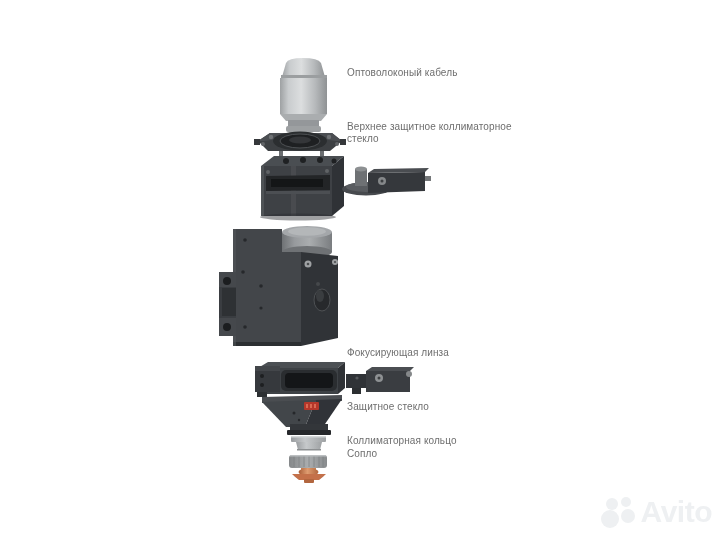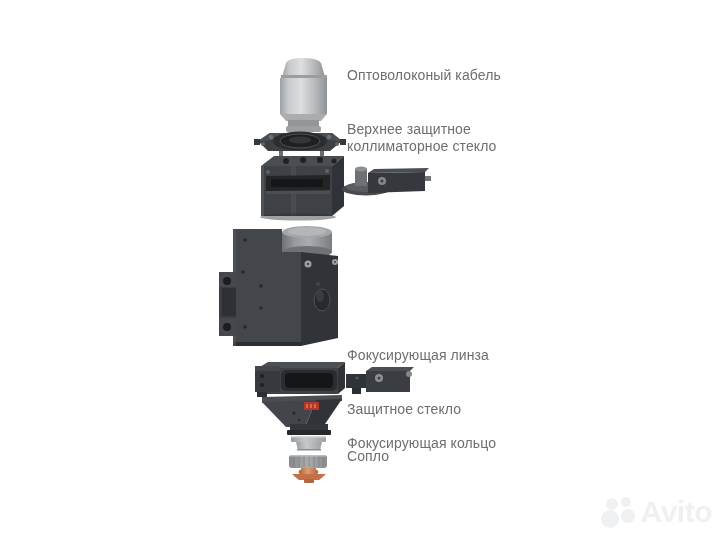--- a/index.html
+++ b/index.html
@@ -4,21 +4,21 @@
 <style>
   html,body{margin:0;padding:0;}
   body{
     width:720px;height:540px;background:#ffffff;overflow:hidden;
     font-family:"Liberation Sans", sans-serif;
   }
   #canvas{position:relative;width:720px;height:540px;background:#ffffff;}
   #parts-svg{position:absolute;left:0;top:0;}
   .label{
     position:absolute;
-    font-size:14px;line-height:1.22;color:#6e6e6e;
+    font-size:10px;line-height:1.22;color:#6e6e6e;
     max-width:170px;letter-spacing:0.1px;
   }
   .watermark{
     position:absolute;right:8px;bottom:8px;
     display:flex;align-items:center;gap:2px;
     user-select:none;
   }
   .watermark-text{
     font-size:30px;font-weight:bold;color:#eef0f2;letter-spacing:-0.5px;
   }
@@ -217,21 +217,21 @@
       <polygon points="292,474 299,480 296,477" fill="#a05535"></polygon>
       <polygon points="326,474 319,480 322,477" fill="#a05535"></polygon>
       <rect x="304" y="479" width="10" height="4" rx="1" fill="#b2663f"></rect>
     </g>
   </svg>
 
   <div class="label" style="left:347px;top:67px">Оптоволоконый кабель</div>
   <div class="label" style="left:347px;top:121px">Верхнее защитное коллиматорное стекло</div>
   <div class="label" style="left:347px;top:347px">Фокусирующая линза</div>
   <div class="label" style="left:347px;top:401px">Защитное стекло</div>
-  <div class="label" style="left:347px;top:435px">Фокусирующая кольцо</div>
+  <div class="label" style="left:347px;top:435px">Коллиматорная кольцо</div>
   <div class="label" style="left:347px;top:448px">Сопло</div>
 
   <div class="watermark">
     <svg width="40" height="40" viewBox="0 0 40 40">
       <circle cx="13" cy="12" r="6" fill="#eef0f2"></circle>
       <circle cx="11" cy="27" r="9" fill="#eef0f2"></circle>
       <circle cx="27" cy="10" r="5" fill="#eef0f2"></circle>
       <circle cx="29" cy="24" r="7" fill="#eef0f2"></circle>
     </svg>
     <span class="watermark-text">Avito</span>

